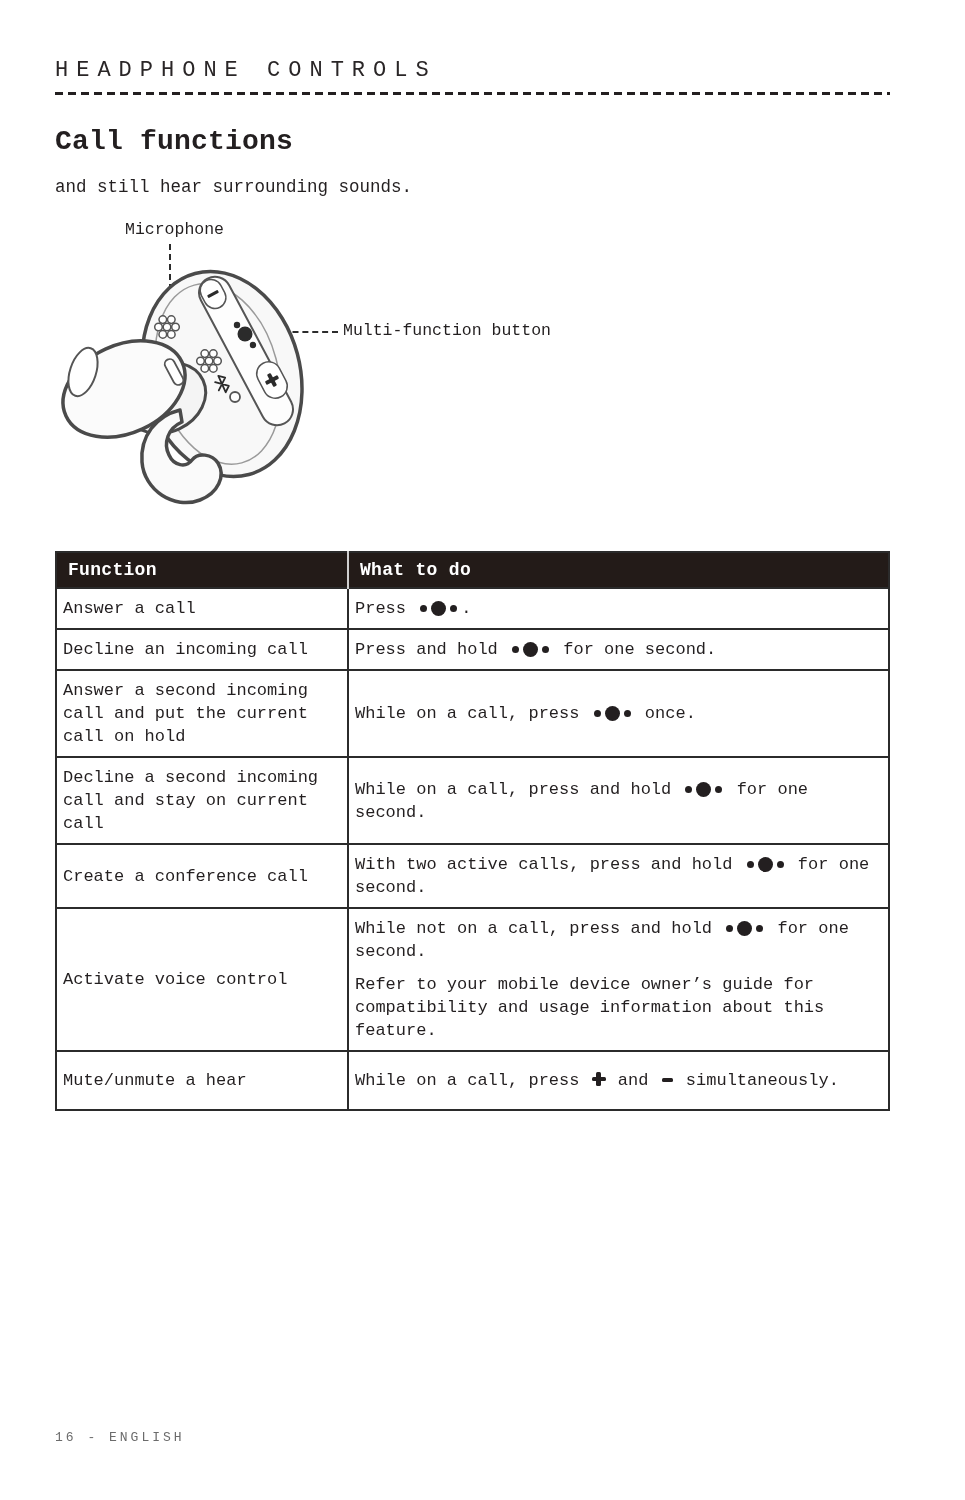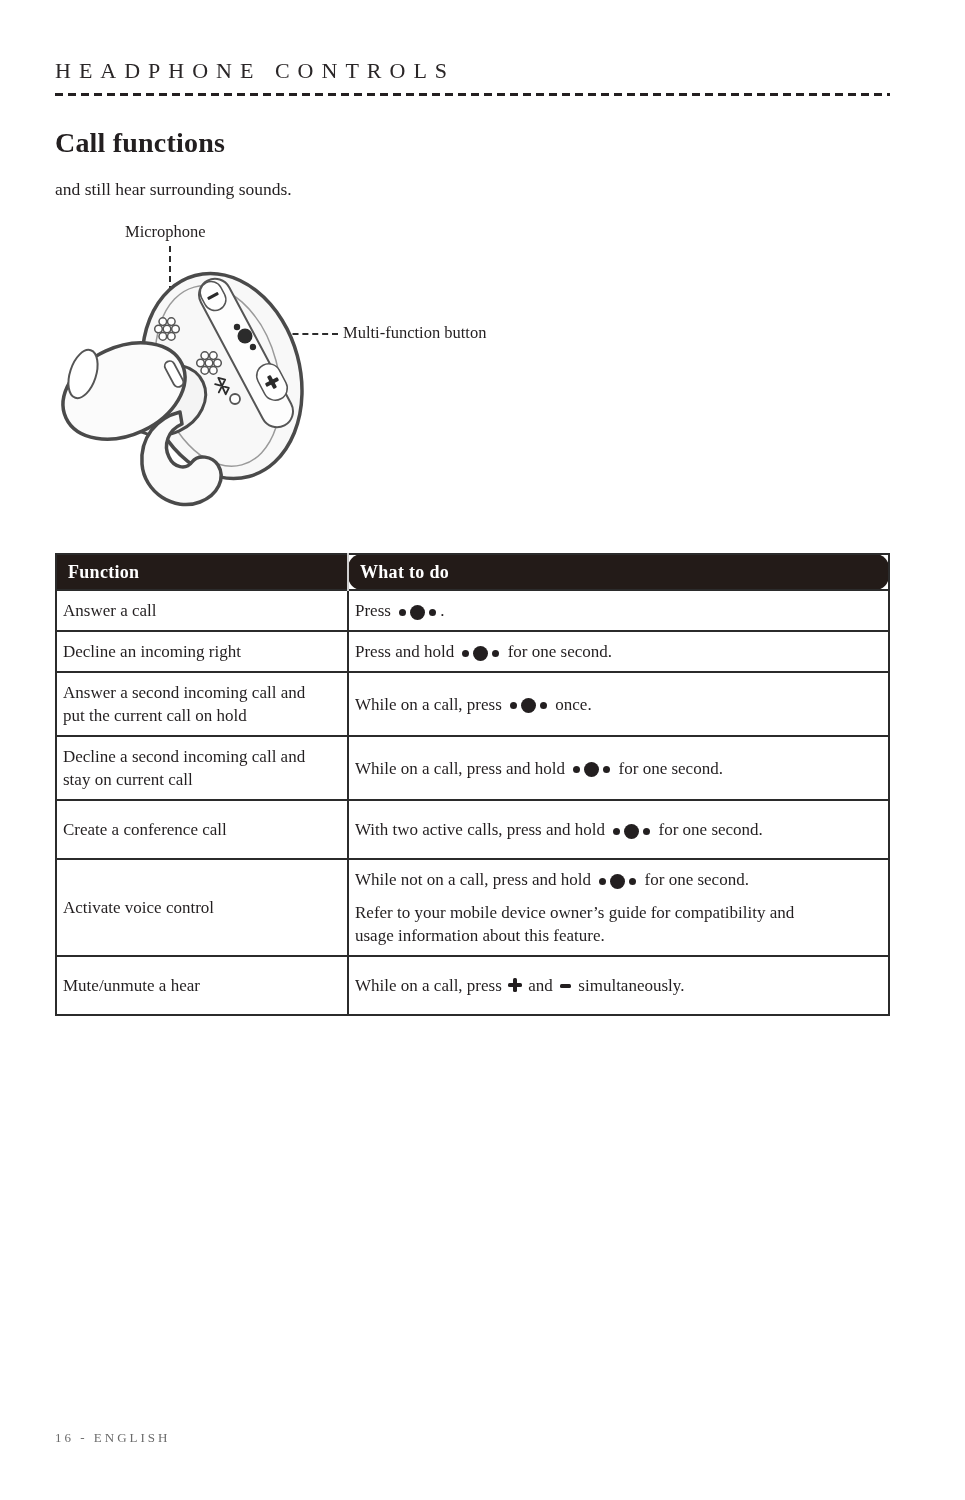--- a/index.html
+++ b/index.html
@@ -1,19 +1,19 @@
 <!DOCTYPE html>
 <html><head>
 <meta charset="utf-8">
 <style>
   * { box-sizing: border-box; }
   html,body { margin:0; padding:0; background:#ffffff; }
   .page {
     position:relative; width:965px; height:1500px; background:#fff;
-    font-family:Liberation Serif, serif; color:#231f20; overflow:hidden;
+    font-family:Liberation Mono, monospace; color:#231f20; overflow:hidden;
   }
   .content { padding:58px 75px 0 55px; }
 
   .eyebrow {
     font-size:22px; letter-spacing:8px; font-weight:400; color:#2a2627;
   }
   .dashes {
     margin-top:9px; height:3px; width:100%;
     background:repeating-linear-gradient(90deg,#231f20 0 8px,transparent 8px 13px);
   }
@@ -34,21 +34,21 @@
   
   table {
     width:835px; margin-top:33px; border-collapse:collapse; table-layout:fixed;
     border:2px solid #2b2b2b;
   }
   th {
     background:#231b18; color:#fff; font-size:18px; font-weight:700; text-align:left;
     padding:4px 11px; letter-spacing:0.3px;
   }
   thead tr { height:36px; }
-  th + th { border-left:2px solid #cfcfcf;border-radius:14px; }
+  th + th { border-left:2px solid #cfcfcf; }
   td {
     border:2px solid #2b2b2b; font-size:17px; vertical-align:middle;
     padding:8px 6px; line-height:23px;
   }
   td.fn { padding-right:26px; }
   td.act p { margin:0; }
   td.act p + p { margin-top:10px; max-width:470px; }
   tbody tr:nth-child(1){height:41px} tbody tr:nth-child(2){height:39px}
   tbody tr:nth-child(3){height:38px} tbody tr:nth-child(4){height:58px}
   tbody tr:nth-child(5){height:59px} tbody tr:nth-child(6){height:60px}
@@ -174,21 +174,21 @@
             <td class="fn">Answer a call</td>
             <td class="act">
               <p>Press <span class="icon icon-mfb">
                   <span class="d s"></span>
                   <span class="d b"></span>
                   <span class="d s"></span>
                 </span>.</p>
             </td>
           </tr>
           <tr>
-            <td class="fn">Decline an incoming right</td>
+            <td class="fn">Decline an incoming call</td>
             <td class="act">
               <p>Press and hold <span class="icon icon-mfb">
                   <span class="d s"></span>
                   <span class="d b"></span>
                   <span class="d s"></span>
                 </span> for one second.</p>
             </td>
           </tr>
           <tr>
             <td class="fn">Answer a second incoming call and put the current call on hold</td>

